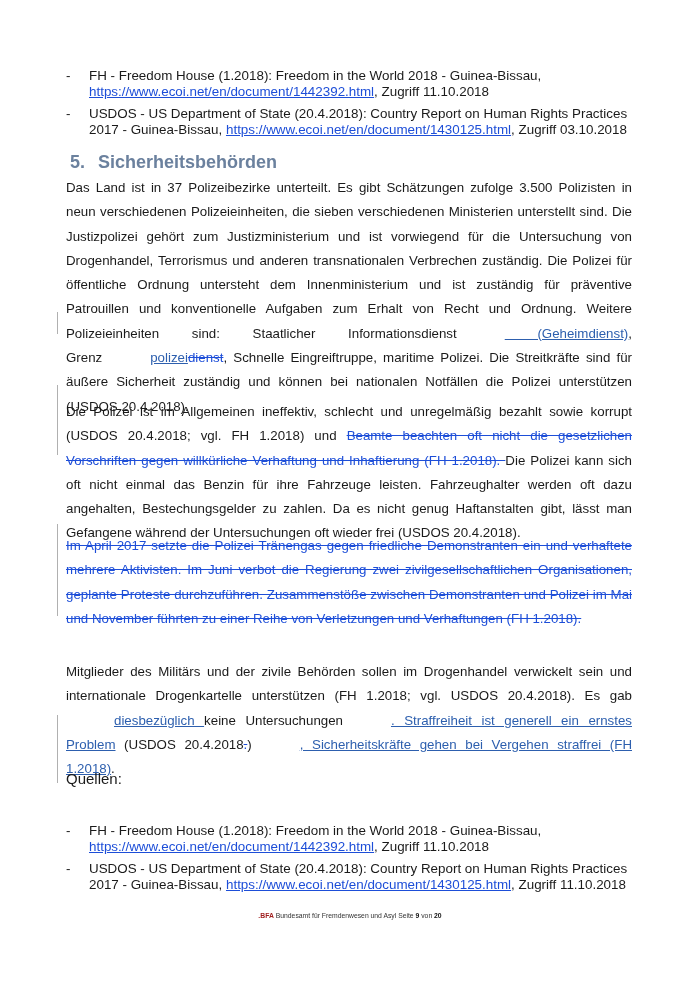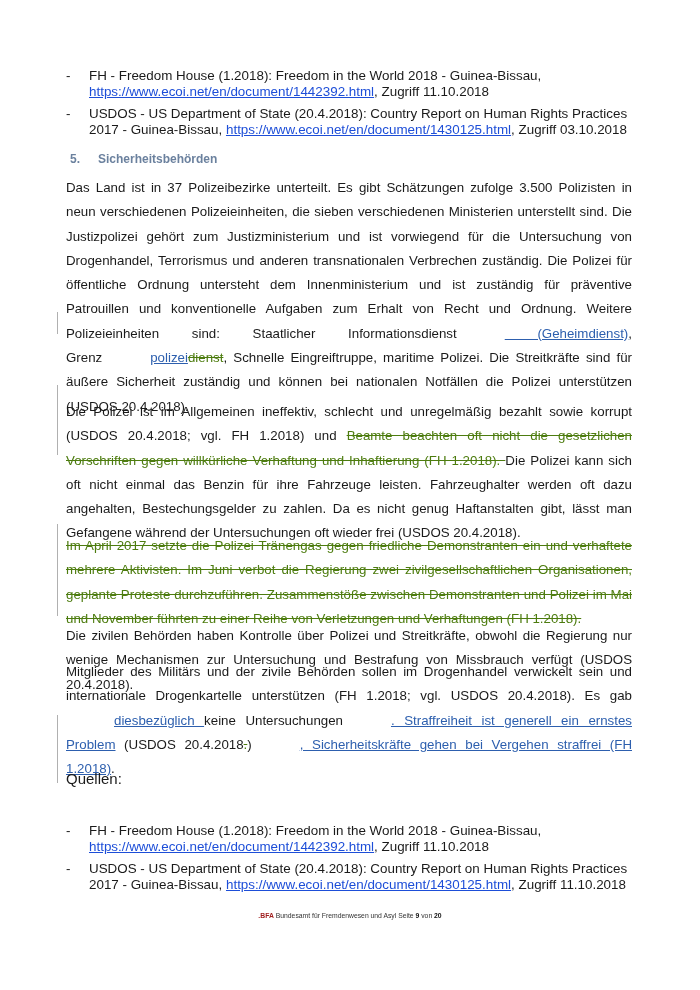--- a/index.html
+++ b/index.html
@@ -4,26 +4,26 @@
 <style>
   html, body { margin: 0; padding: 0; background: #ffffff; }
   body { width: 700px; height: 990px; position: relative; overflow: hidden;
          font-family: "Liberation Sans", "DejaVu Sans", sans-serif; color: #1a1a1a; }
   .page { position: absolute; left: 0; top: 0; width: 700px; height: 990px; }
   .src-list { position: absolute; left: 66px; width: 580px; margin: 0; padding: 0; list-style: none;
               font-size: 13.4px; line-height: 15.5px; }
   .src-list li { position: relative; padding-left: 23px; margin-bottom: 7px; }
   .src-list li .dash { position: absolute; left: 0; top: 0; }
   .link { color: #1d4ed8; text-decoration: underline; }
-  .heading { position: absolute; left: 70px; top: 152px; font-size: 12px; font-weight: bold; color: #6b819e; }
+  .heading { position: absolute; left: 70px; top: 152px; font-size: 18px; font-weight: bold; color: #6b819e; }
   .heading .num { display: inline-block; width: 28px; }
   .para { position: absolute; left: 66px; width: 566px; margin: 0; font-size: 13.3px; line-height: 24.3px;
           text-align: justify; }
   .ins { color: #2d5fae; text-decoration: underline; padding-left: 48px; }
-  .del { color: #4d7c0f; text-decoration: line-through; }
+  .del { color: #1d4ed8; text-decoration: line-through; }
   .chbar { position: absolute; left: 57px; width: 1px; background: #b0b0b0; }
   .quellen-label { position: absolute; left: 66px; top: 770px; font-size: 15px; }
   .footer { position: absolute; left: 0; width: 700px; top: 912px; text-align: center; font-size: 6.8px; color: #333; }
   .footer .brand { color: #a01e1e; font-weight: bold; }
   .footer b { color: #111; }
 </style>
 </head>
 <body>
 
 <div class="page">
@@ -54,23 +54,20 @@
   </p>
 
   <p class="para" style="top:400px;">
     <span>Die Polizei ist im Allgemeinen ineffektiv, schlecht und unregelmäßig bezahlt sowie korrupt (USDOS 20.4.2018; vgl. FH 1.2018) und </span><span class="del">Beamte beachten oft nicht die gesetzlichen Vorschriften gegen willkürliche Verhaftung und Inhaftierung (FH 1.2018). </span><span>Die Polizei kann sich oft nicht einmal das Benzin für ihre Fahrzeuge leisten. Fahrzeughalter werden oft dazu angehalten, Bestechungsgelder zu zahlen. Da es nicht genug Haftanstalten gibt, lässt man Gefangene während der Untersuchungen oft wieder frei (USDOS 20.4.2018).</span>
   </p>
 
   <p class="para" style="top:522px;margin-top:12px;">
     <span class="del">Im April 2017 setzte die Polizei Tränengas gegen friedliche Demonstranten ein und verhaftete mehrere Aktivisten. Im Juni verbot die Regierung zwei zivilgesellschaftlichen Organisationen, geplante Proteste durchzuführen. Zusammenstöße zwischen Demonstranten und Polizei im Mai und November führten zu einer Reihe von Verletzungen und Verhaftungen (FH 1.2018).</span>
   </p>
 
-  <p class="para" style="top:624px;">
-    <span>Die zivilen Behörden haben Kontrolle über Polizei und Streitkräfte, obwohl die Regierung nur wenige Mechanismen zur Untersuchung und Bestrafung von Missbrauch verfügt (USDOS 20.4.2018).</span>
-  </p>
 
   <p class="para" style="top:660px;">
     <span>Mitglieder des Militärs und der zivile Behörden sollen im Drogenhandel verwickelt sein und internationale Drogenkartelle unterstützen (FH 1.2018; vgl. USDOS 20.4.2018). Es gab </span><span class="ins">diesbezüglich </span><span>keine Untersuchungen</span><span class="ins">. Straffreiheit ist generell ein ernstes Problem</span><span> (USDOS 20.4.2018</span><span class="del">.</span><span>)</span><span class="ins">, Sicherheitskräfte gehen bei Vergehen straffrei (FH 1.2018)</span><span>.</span>
   </p>
 
   <div class="quellen-label">Quellen:</div>
   <ul class="src-list" style="top:823px;">
     <li>
       <span class="dash">-</span>
       <span>FH - Freedom House (1.2018): Freedom in the World 2018 - Guinea-Bissau,</span><br>

